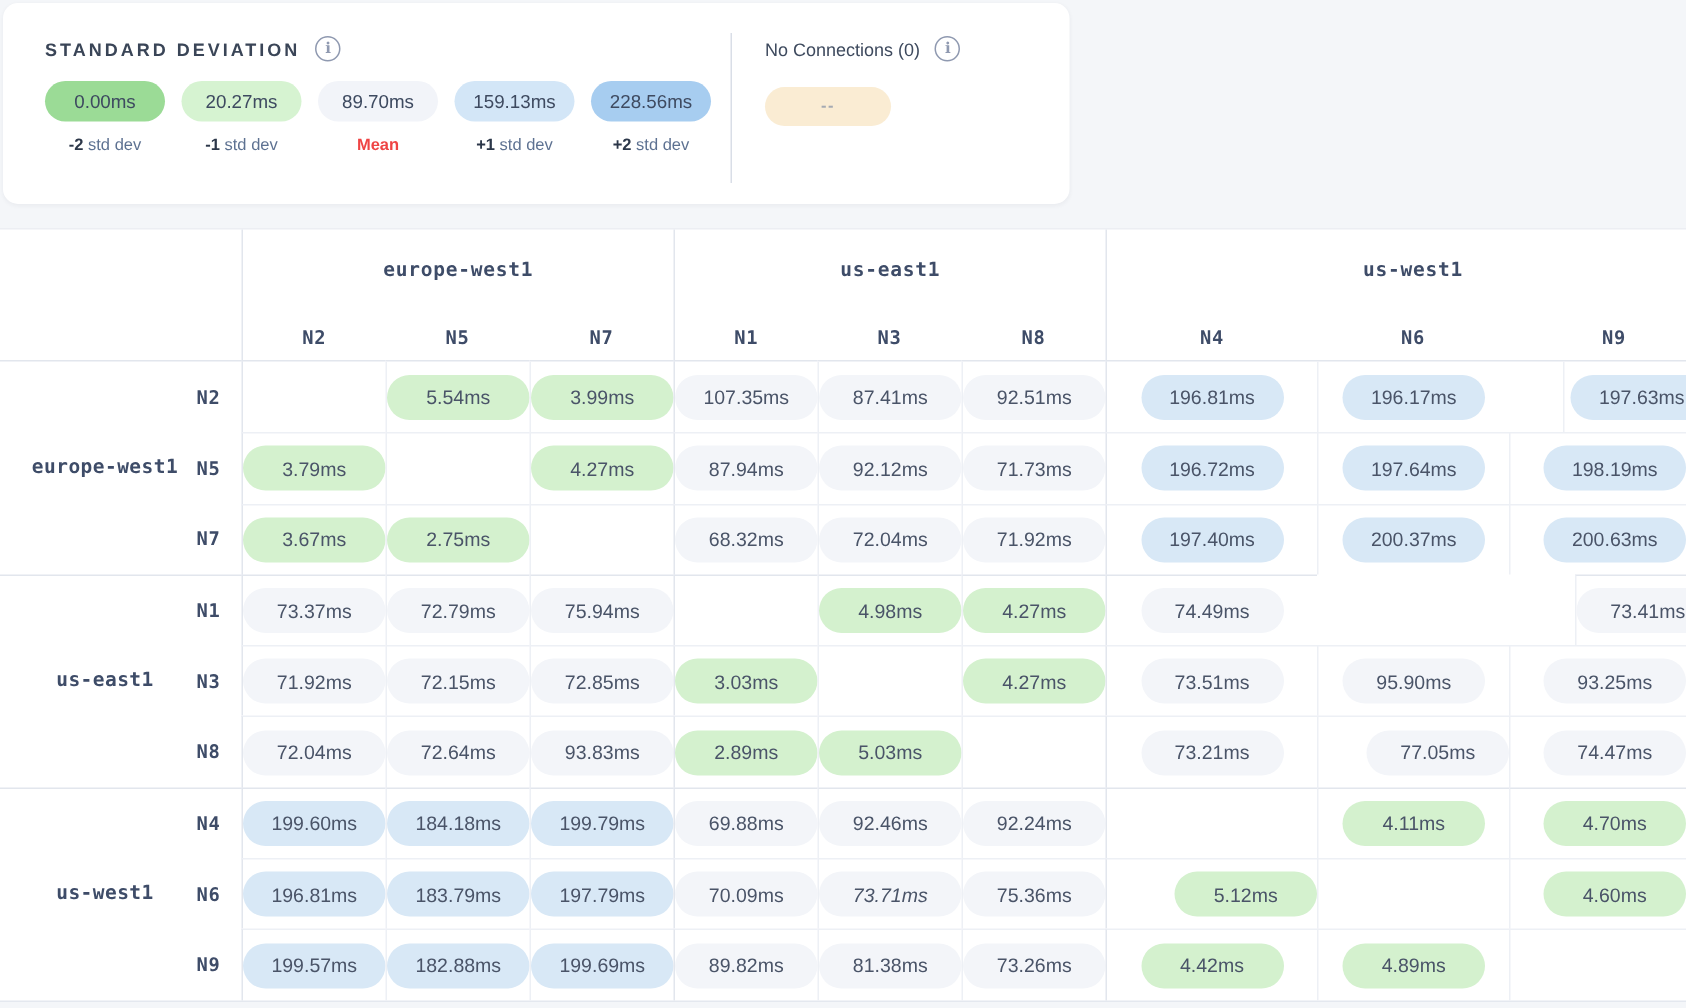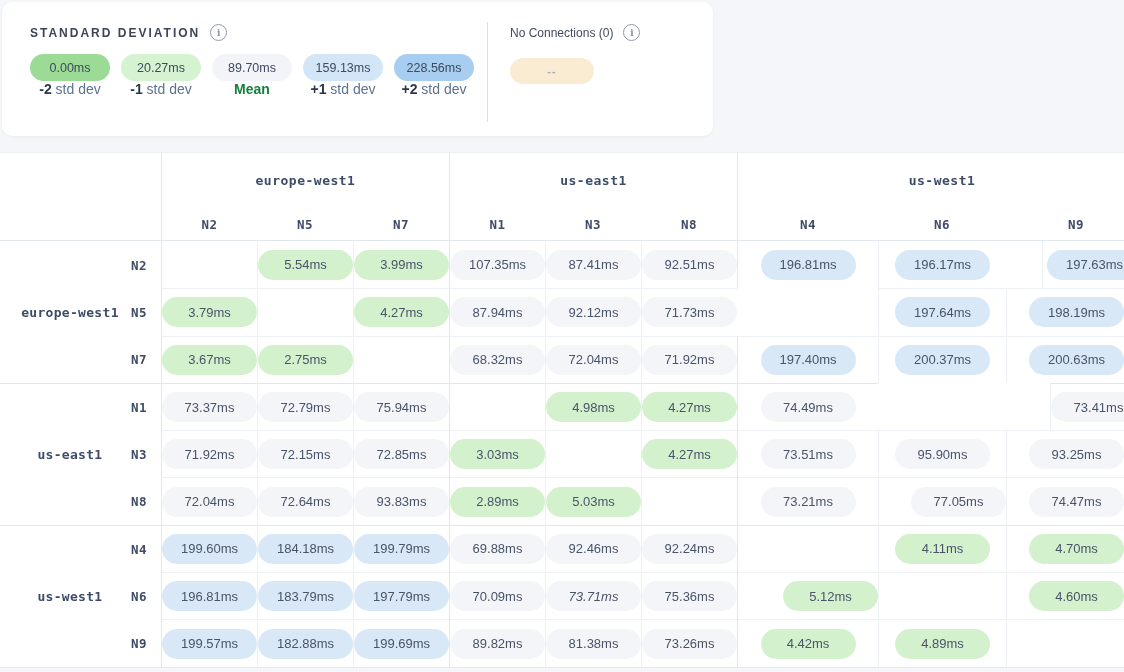--- a/index.html
+++ b/index.html
@@ -13,24 +13,24 @@
   .legend-left { width: 485px; padding: 22px 0 0 28px; }
   .title-row { display: flex; align-items: center; gap: 10px; }
   .legend-title { font-size: 12px; font-weight: bold; letter-spacing: 2px; color: #3a4557; }
   .info-icon { width: 17px; height: 17px; border: 1.5px solid #8f99b0; border-radius: 50%;
     color: #8f99b0; font-size: 10px; display: flex; align-items: center; justify-content: center;
     font-family: "DejaVu Serif", serif; font-weight: bold; cursor: pointer; flex: 0 0 auto; }
   .pills-row { display: flex; gap: 11px; margin-top: 13px; }
   .step { width: 80px; text-align: center; }
   .step-pill { height: 27px; border-radius: 14px; display: flex; align-items: center;
     justify-content: center; font-size: 12.5px; color: #3e4a60; }
-  .step-label { font-size: 14px; white-space: nowrap; }
+  .step-label { margin-top: 10px; font-size: 11px; white-space: nowrap; }
   .step-label .pfx { font-weight: bold; color: #2c3749; }
   .step-label .sfx { color: #5d7191; }
-  .step-label .mean { font-weight: bold; color: #15803d; }
+  .step-label .mean { font-weight: bold; color: #ef4444; }
   .divider { width: 1px; background: #d9dee7; margin: 20px 0 14px 0; }
   .legend-right { padding: 22px 0 0 22px; }
   .nc-row { display: flex; align-items: center; gap: 10px; }
   .nc-label { font-size: 12px; color: #3e4a5e; }
   .nc-pill { margin-top: 17px; width: 84px; height: 26px; border-radius: 13px;
     display: flex; align-items: center; justify-content: center; color: #a5aab2;
     font-size: 11px; letter-spacing: 1px; font-weight: bold;
     background: var(--nc-pill, #faecd3); }
 
   
@@ -161,20 +161,23 @@
     </div>
     <div class="cell data-cell vstrong ht-light" style="grid-area: 4 / 5;">
       <span class="pill pill-gray">87.94ms</span>
     </div>
     <div class="cell data-cell vlight ht-light" style="grid-area: 4 / 6;">
       <span class="pill pill-gray">92.12ms</span>
     </div>
     <div class="cell data-cell vlight ht-light" style="grid-area: 4 / 7;">
       <span class="pill pill-gray">71.73ms</span>
     </div>
+    <div class="cell data-cell vstrong ht-light" style="grid-area: 4 / 8;">
+      <span class="pill pill-blue">196.72ms</span>
+    </div>
     <div class="cell data-cell vlight ht-light" style="grid-area: 4 / 9;">
       <span class="pill pill-blue">197.64ms</span>
     </div>
     <div class="cell data-cell vlight ht-light" style="grid-area: 4 / 10;">
       <span class="pill pill-blue">198.19ms</span>
     </div>
     <div class="cell label-cell" style="grid-area: 5 / 1;">
       <span class="node-row-label">N7</span>
     </div>
     <div class="cell data-cell vstrong ht-light" style="grid-area: 5 / 2;">

